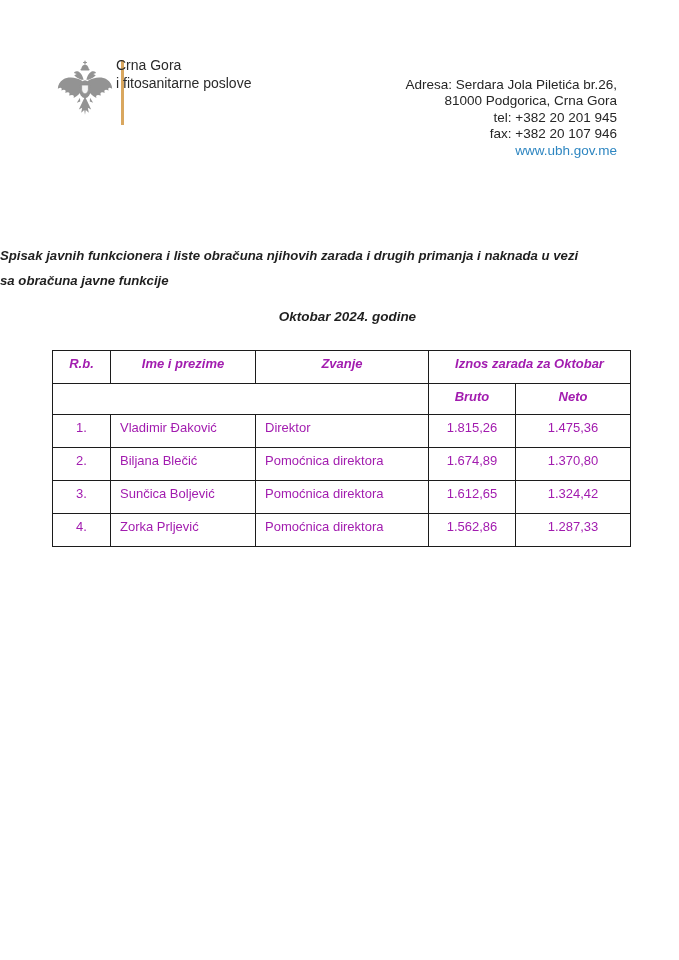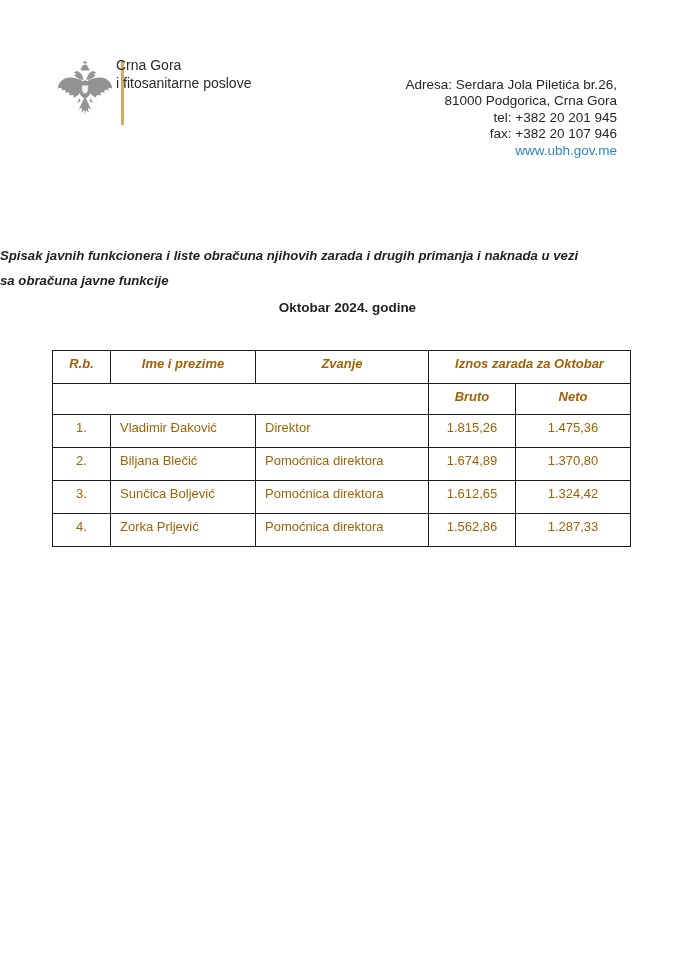--- a/index.html
+++ b/index.html
@@ -73,37 +73,38 @@
     font-style: italic;
     font-size: 13.2px;
     line-height: 25px;
     white-space: nowrap;
     margin-top: 12px;
   }
   .period {
     position: absolute;
     left: 0;
     right: 0;
-    top: 300px;
+    top: 309px;
     text-align: center;
     font-weight: bold;
+    font-style: italic;
     font-size: 13.5px;
     margin-left: 16px;
   }
 
   
   table.salary {
     position: absolute;
     left: 52px;
     top: 350px;
     width: 578px;
     border-collapse: collapse;
     table-layout: fixed;
     font-size: 13px;
-    color: #a16207;
+    color: #a21caf;
   }
   table.salary td {
     border: 1.5px solid var(--border);
     vertical-align: top;
     padding: 5px 4px 2px;
   }
   table.salary tr.hdr1 td { height: 33px; }
   table.salary tr.hdr2 td { height: 31px; }
   table.salary tr.data td { height: 33px; }
   .c-center { text-align: center; }

